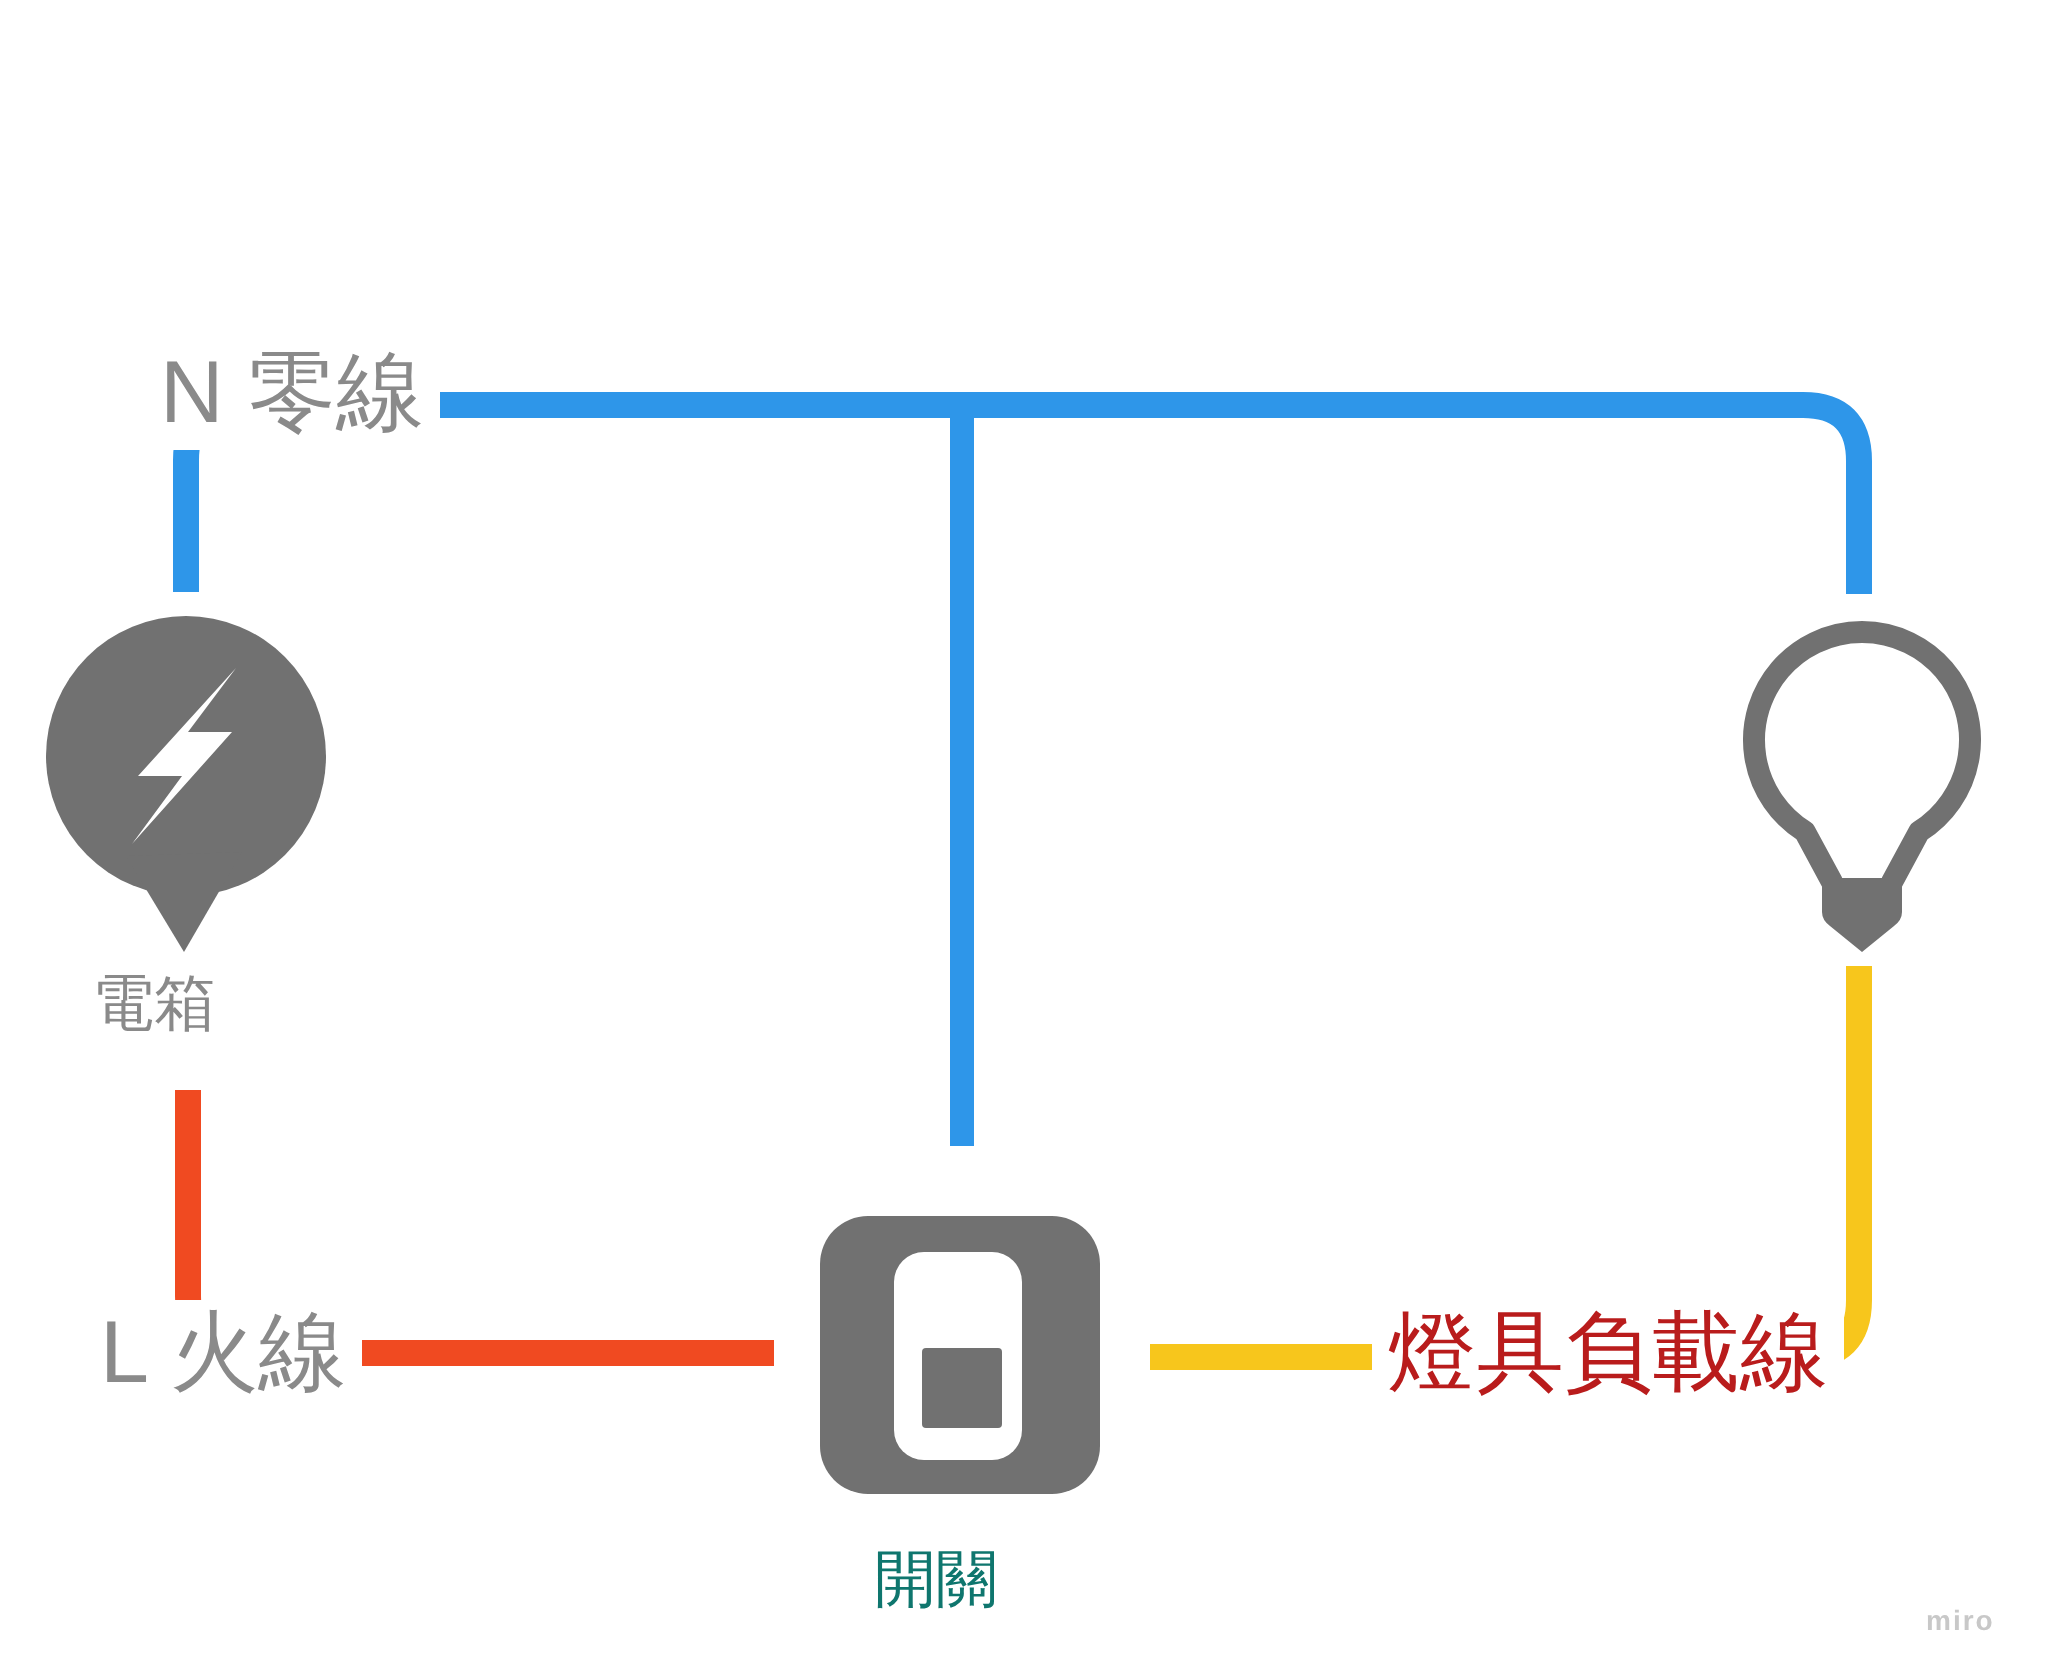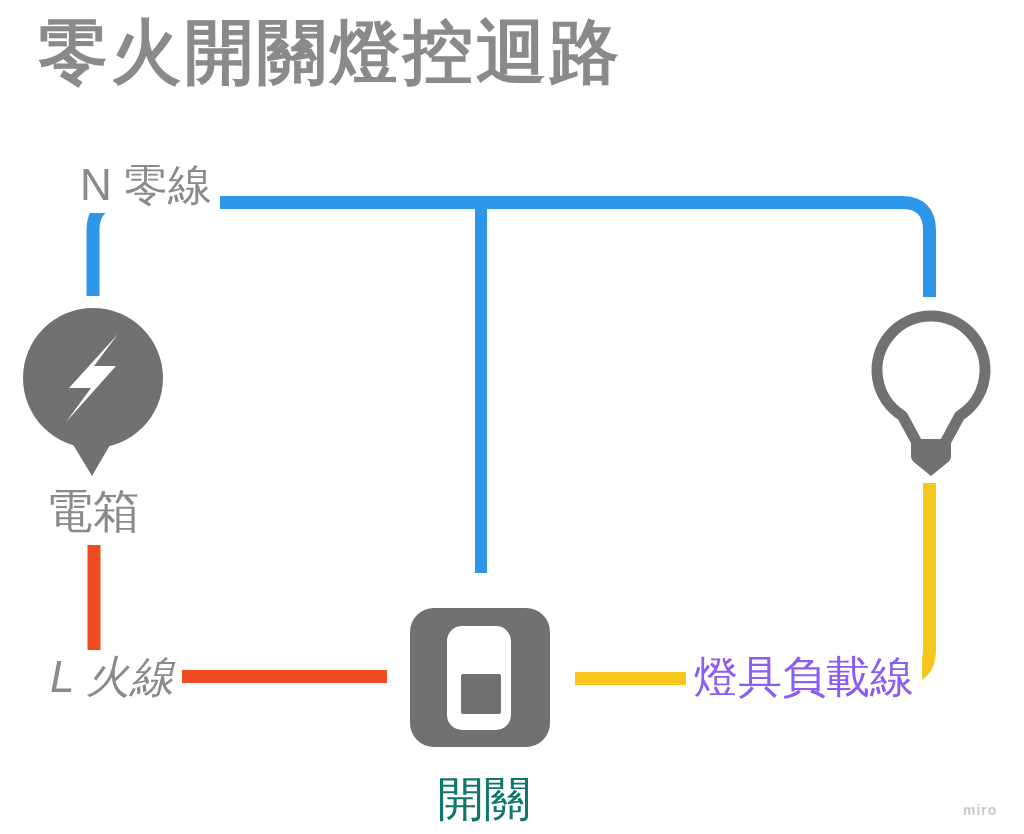--- a/index.html
+++ b/index.html
@@ -29,21 +29,21 @@
   .wire-label {
     position: absolute;
     background: #ffffff;
     font-size: 44px;
     line-height: 1.15;
     padding: 2px 8px;
     white-space: nowrap;
   }
   .node-label {
     position: absolute;
-    font-size: 47px;
+    font-size: 31px;
     line-height: 1.15;
     white-space: nowrap;
   }
   .watermark {
     position: absolute;
     left: 963px;
     top: 792px;
     font-size: 14px;
     font-weight: 600;
     letter-spacing: 1px;
@@ -57,44 +57,43 @@
 
 <div class="canvas">
 
   <svg class="abs wires-layer" style="left:0; top:0;" width="1024" height="834" viewBox="0 0 1024 834">
     <path d="M 93 296 V 230 Q 93 202.5 121 202.5 H 901.5 Q 929.5 202.5 929.5 230.5 V 297" fill="none" stroke-width="13" stroke="#2E96E9"></path>
     <path d="M 481 200 V 573" fill="none" stroke-width="12" stroke="#2E96E9"></path>
     <path d="M 94 545 V 648 Q 94 676.5 122.5 676.5 H 387" fill="none" stroke-width="13" stroke="#F04A21"></path>
     <path d="M 575 678.5 H 901 Q 929.5 678.5 929.5 650 V 483" fill="none" stroke-width="13" stroke="#F7C61C"></path>
   </svg>
 
-  <h1 class="diagram-title" style="color: rgb(138, 138, 138);">零火開關燈控迴路</h1>
 
   <svg class="abs" style="left:23px; top:308px;" width="140" height="170" viewBox="0 0 140 170">
     <circle cx="70" cy="70" r="70" fill="#717171"></circle>
     <path d="M 40 120 L 69 168 L 98 118 Z" fill="#717171"></path>
     <path d="M 95 26 L 46 80 L 68 80 L 43 114 L 93 58 L 71 58 Z" fill="#FFFFFF"></path>
   </svg>
 
   <svg class="abs" style="left:410px; top:608px;" width="140" height="139" viewBox="0 0 140 139">
     <rect x="0" y="0" width="140" height="139" rx="24" fill="#717171"></rect>
     <rect x="37" y="18" width="64" height="104" rx="15" fill="#FFFFFF"></rect>
     <rect x="51" y="66" width="40" height="40" rx="2" fill="#717171"></rect>
   </svg>
 
   <svg class="abs" style="left:870px; top:310px;" width="124" height="175" viewBox="0 0 124 175">
     <path d="M 46 131 L 32.4 105.8 A 54 54 0 1 1 89.6 105.8 L 76 131" fill="none" stroke-width="11" stroke-linecap="round" stroke-linejoin="round" stroke="#717171"></path>
     <path d="M 41 129 H 81 V 146 Q 81 150 77 153 L 61 166 L 45 153 Q 41 150 41 146 Z" fill="#717171"></path>
   </svg>
 
-  <div class="wire-label" style="left: 72px; top: 158px; color: rgb(138, 138, 138);">N 零線</div>
+  <div class="wire-label" style="left: 72px; top: 170px; color: rgb(138, 138, 138);">N 零線</div>
 
-  <div class="wire-label" style="left: 42px; top: 650px; color: rgb(138, 138, 138); font-style: italic;">L 火線</div>
+  <div class="wire-label" style="left: 42px; top: 650px; color: rgb(138, 138, 138);">L 火線</div>
 
-  <div class="wire-label" style="left: 686px; top: 650px; color: #8b5cf6;">燈具負載線</div>
+  <div class="wire-label" style="left: 686px; top: 650px; color: #b91c1c;">燈具負載線</div>
 
   <div class="node-label" style="left: 46px; top: 484px; color: rgb(138, 138, 138);">電箱</div>
 
   <div class="node-label" style="left: 437px; top: 772px; color: #0f766e;">開關</div>
 
   <div class="watermark" style="color: rgb(200, 200, 200);">miro</div>
 
 </div>
 
 </body></html>

